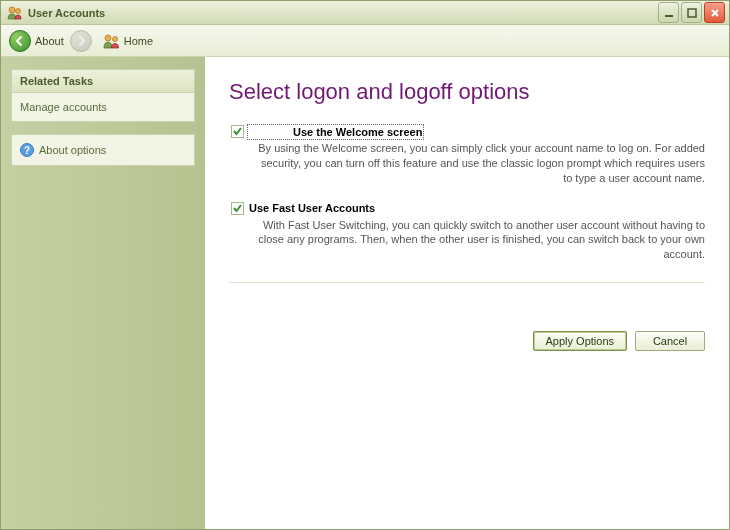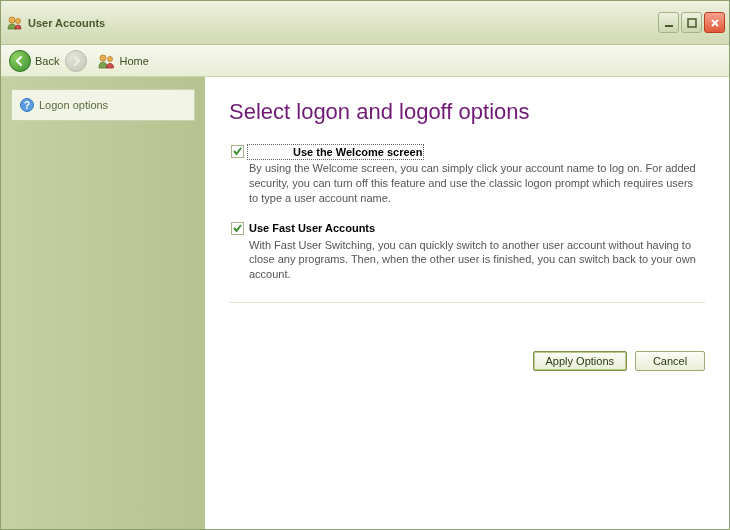--- a/index.html
+++ b/index.html
@@ -12,21 +12,21 @@
   .window {
     width: 730px;
     height: 530px;
     border: 1px solid #8e9e6c;
     background: #fff;
     display: flex;
     flex-direction: column;
     position: relative;
   }
   .titlebar {
-    height: 44px;
+    height: 24px;
     background: linear-gradient(to bottom, #eef1e0 0%, #dfe5c8 50%, #d1dab4 100%);
     border-bottom: 1px solid #b8c49a;
     display: flex;
     align-items: center;
     padding: 0 4px 0 6px;
   }
   .title-icon {
     width: 16px;
     height: 16px;
     margin-right: 5px;
@@ -171,20 +171,21 @@
   }
   .option-label.dotted {
     outline: 1px dotted #666;
     outline-offset: 1px;
     padding-left: 44px;
   }
   .option-desc {
     color: #555;
     margin: 3px 0 0 18px;
     line-height: 1.35;
+    text-align: right;
   }
   .divider {
     border: none;
     border-top: 1px solid #e0e5ce;
     margin: 4px 0 10px 0;
   }
   .button-row {
     display: flex;
     justify-content: flex-end;
     gap: 8px;
@@ -246,21 +247,21 @@
     </div>
   </div>
 
   <div class="navbar">
     <div class="nav-btn">
       <span class="nav-circle" style="background:radial-gradient(circle at 30% 30%, #8ed060, #3a9030);border:1px solid #2a7020;">
         <svg width="12" height="12" viewBox="0 0 12 12">
             <path d="M7 2 L3 6 L7 10" fill="none" stroke="#fff" stroke-width="2" stroke-linecap="round" stroke-linejoin="round"></path>
           </svg>
       </span>
-      <span>Back</span>
+      <span>About</span>
     </div>
     <div class="nav-btn disabled">
       <span class="nav-circle" style="background:radial-gradient(circle at 30% 30%, #d8d8d0, #b0b0a8);border:1px solid #989888;">
         <svg width="12" height="12" viewBox="0 0 12 12">
             <path d="M5 2 L9 6 L5 10" fill="none" stroke="#f0f0e8" stroke-width="2" stroke-linecap="round" stroke-linejoin="round"></path>
           </svg>
       </span>
     </div>
     <div class="nav-btn" style="margin-left:4px;">
       <span class="people-icon">
@@ -271,24 +272,32 @@
           <path d="M9.5 15 Q9.5 10.5 13 10.5 Q16.5 10.5 16.5 15 Z" fill="#d05050" stroke="#902020" stroke-width="0.7"></path>
         </svg>
       </span>
       <span>Home</span>
     </div>
   </div>
 
   <div class="body">
     <div class="sidebar">
       <div class="side-panel">
+        <div class="side-panel-header">Related Tasks</div>
+        <div class="side-panel-body">
+          <div class="side-link">
+            <span>Manage accounts</span>
+          </div>
+        </div>
+      </div>
+      <div class="side-panel">
         <div class="side-panel-body">
           <div class="side-link">
             <span class="help-icon">?</span>
-            <span>Logon options</span>
+            <span>About options</span>
           </div>
         </div>
       </div>
     </div>
 
     <div class="content">
       <h1 class="page-title">Select logon and logoff options</h1>
 
       <div class="option">
         <div class="option-row">

